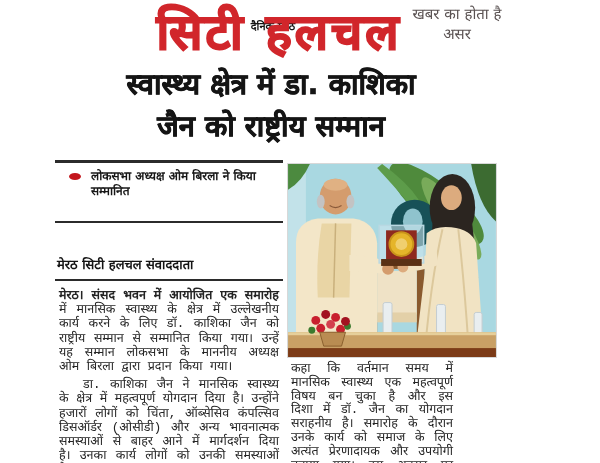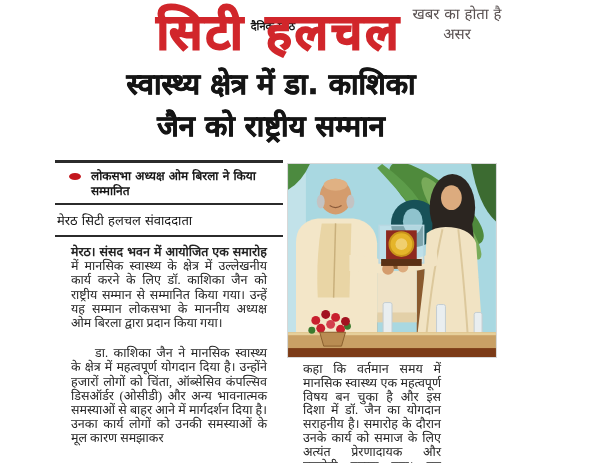--- a/index.html
+++ b/index.html
@@ -18,31 +18,31 @@
   
   .headline{position:absolute;top:63px;left:36px;width:470px;margin:0;text-align:center;
     font-family:"DejaVu Sans",sans-serif;font-weight:bold;font-size:29px;line-height:42px;
     color:#151515;-webkit-text-stroke:0.6px #151515;}
 
   
   .left-col{position:absolute;left:55px;top:160px;width:228px;}
   .right-col{position:absolute;left:287px;top:163px;width:170px;}
 
   .highlight-box{border-top:3px solid #2b2b2b;border-bottom:2px solid #2b2b2b;
-    padding:6px 0 2px;}
+    padding:6px 0 20px;}
   .highlight-item{display:flex;margin-bottom:3px;
     font-family:"DejaVu Sans",sans-serif;font-weight:bold;font-size:12px;line-height:14.5px;color:#171717;}
   .bullet-dot{flex:0 0 auto;width:12px;height:7px;border-radius:50%;background:#c3161c;
     margin:4px 10px 0 14px;}
 
   .byline{border-bottom:2px solid #2b2b2b;padding:6px 0 6px 2px;
-    font-family:"DejaVu Sans",sans-serif;font-weight:normal;font-size:13px;color:#141414;}
+    font-family:"DejaVu Sans",sans-serif;font-weight:bold;font-size:13px;color:#141414;margin-top:26px;}
 
-  .para{margin:16px;text-align:justify;font-size:12.5px;line-height:14.2px;color:#242424;
-    font-family:Liberation Serif, serif;}
+  .para{margin:4px;text-align:justify;font-size:12.5px;line-height:14.2px;color:#242424;
+    font-family:Liberation Mono, monospace;}
   .para1{margin-top:8px;}
   .para1::first-line{font-weight:bold;}
   .para2{text-indent:24px;margin-top:1px;}
   .para3{margin-top:5px;line-height:13.8px;}
 
   .photo-frame{display:block;width:210px;height:195px;border:1px solid #d8d8d8;box-sizing:border-box;}
 </style>
 </head>
 <body>
 

